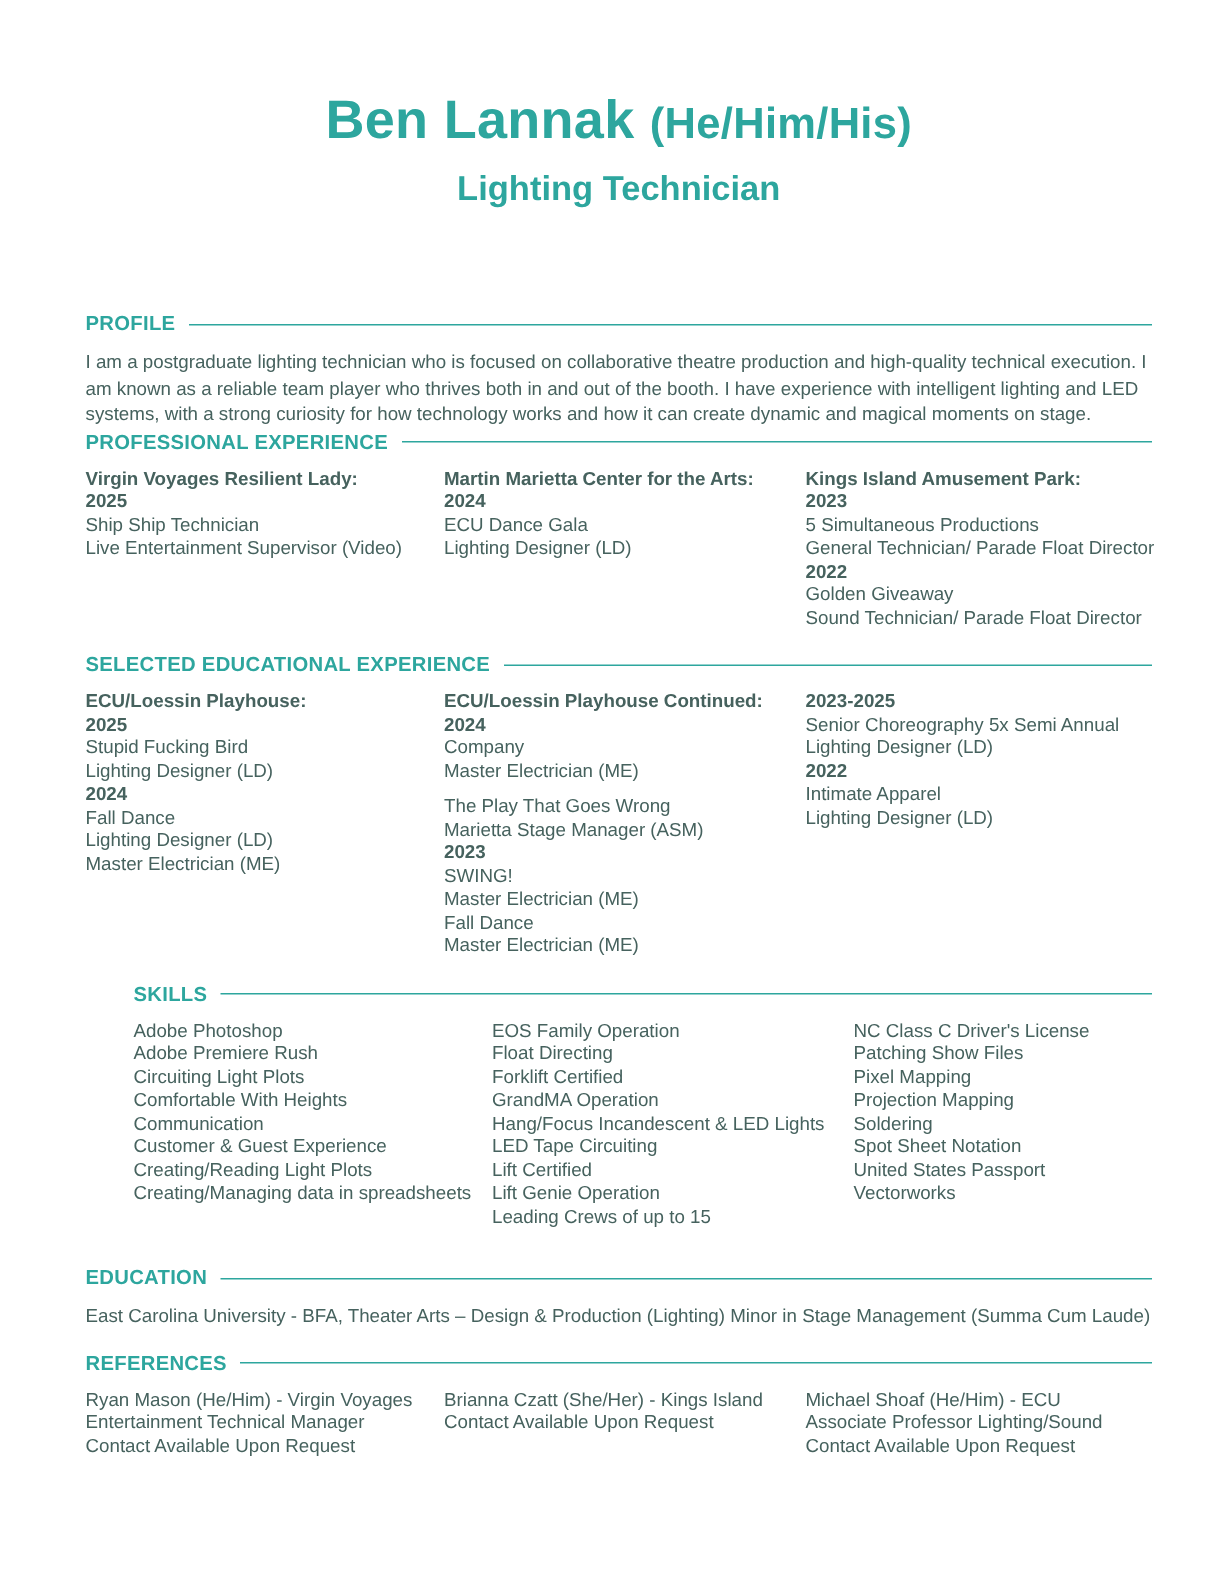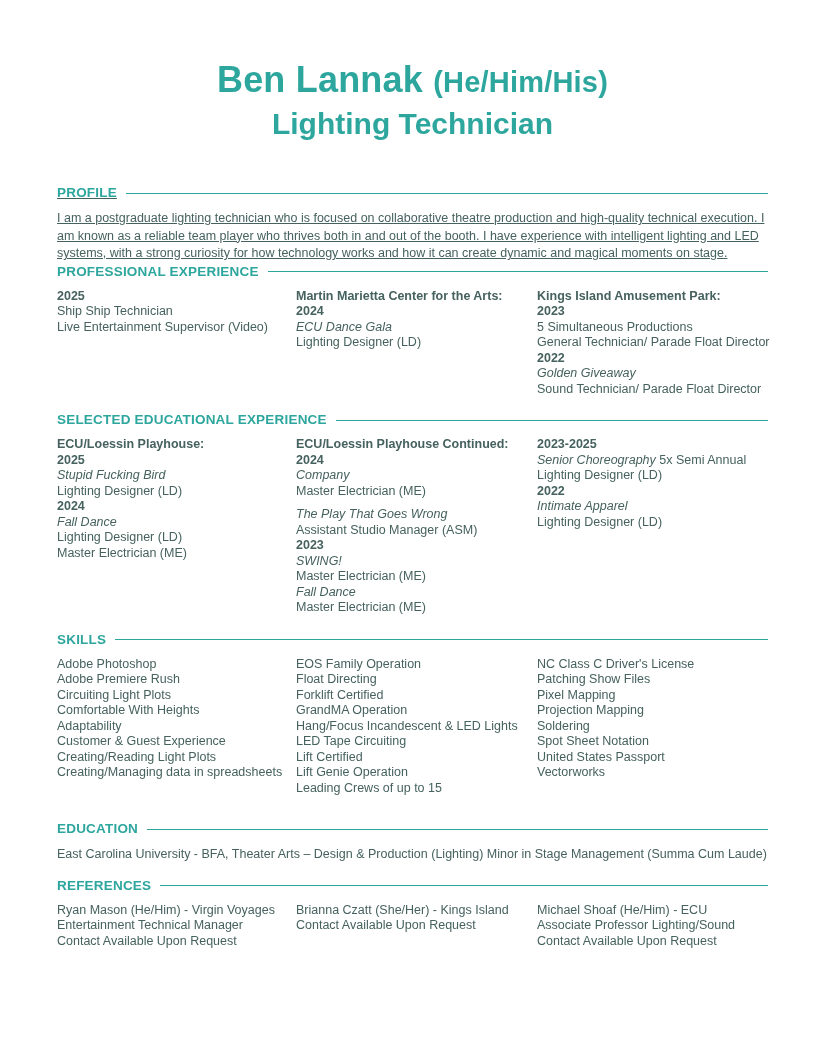--- a/index.html
+++ b/index.html
@@ -27,66 +27,66 @@
     color: var(--accent, #2DA69E);
     font-weight: 700;
   }
   .name-line {
     font-size: 36px;
     line-height: 44px;
     letter-spacing: 0.2px;
   }
   .name-line .pronouns { font-size: 29px; }
   .title-line {
-    font-size: 30px;
+    font-size: 23px;
     line-height: 40px;
   }
   
   section { margin: 0; }
   .section-heading {
     display: flex;
     align-items: center;
     gap: 9px;
     color: var(--accent, #2DA69E);
     font-weight: 700;
     font-size: 13.5px;
     line-height: 17px;
     letter-spacing: 0.2px;
   }
   .section-heading .rule {
     flex: 1;
     height: 0;
     border-top: 1px solid var(--accent, #2DA69E);
     margin-top: 1px;
   }
-  .sec-profile    { margin-top: 40px; text-decoration: underline; }
+  .sec-profile    { margin-top: 62px; }
   .sec-pro-exp    { margin-top: 0; }
   .sec-edu-exp    { margin-top: 14px; }
-  .sec-skills     { margin-top: 15px; }
+  .sec-skills     { margin-top: 15px; margin-left: 32px; }
   .sec-education  { margin-top: 24px; }
   .sec-references { margin-top: 13px; }
   
   .body-text {
     margin: 9px 0 0 0;
     font-size: 12.5px;
     line-height: 17.5px;
   }
   
   .cols3 {
     margin-top: 9px;
     display: grid;
     grid-template-columns: 239px 241px 1fr;
   }
   .col { min-width: 0; }
   .line {
     font-size: 12.5px;
     line-height: 15.5px;
     white-space: nowrap;
   }
-  .line .italic, .line.italic { font-style: italic; }
+  .line .italic, .line.italic { }
   .line.bold { font-weight: 700; }
   .line.gap-above { margin-top: 8px; }
 </style>
 </head>
 <body>
 
 <div class="page">
 
   <div class="header">
     <div class="name-line">
@@ -104,20 +104,21 @@
     <p class="body-text">I am a postgraduate lighting technician who is focused on collaborative theatre production and high-quality technical execution. I am known as a reliable team player who thrives both in and out of the booth. I have experience with intelligent lighting and LED systems, with a strong curiosity for how technology works and how it can create dynamic and magical moments on stage.</p>
   </section>
 
   <section class="sec-pro-exp">
     <div class="section-heading">
       <span>PROFESSIONAL EXPERIENCE</span>
       <div class="rule"></div>
     </div>
     <div class="cols3">
       <div class="col">
+          <div class="line bold">Virgin Voyages Resilient Lady:</div>
           <div class="line bold">2025</div>
           <div class="line">Ship Ship Technician</div>
           <div class="line">Live Entertainment Supervisor (Video)</div>
         </div>
       <div class="col">
           <div class="line bold">Martin Marietta Center for the Arts:</div>
           <div class="line bold">2024</div>
           <div class="line italic">ECU Dance Gala</div>
           <div class="line">Lighting Designer (LD)</div>
         </div>
@@ -148,21 +149,21 @@
           <div class="line italic">Fall Dance</div>
           <div class="line">Lighting Designer (LD)</div>
           <div class="line">Master Electrician (ME)</div>
         </div>
       <div class="col">
           <div class="line bold">ECU/Loessin Playhouse Continued:</div>
           <div class="line bold">2024</div>
           <div class="line italic">Company</div>
           <div class="line">Master Electrician (ME)</div>
           <div class="line gap-above italic">The Play That Goes Wrong</div>
-          <div class="line">Assistant Studio Manager (ASM)</div>
+          <div class="line">Marietta Stage Manager (ASM)</div>
           <div class="line bold">2023</div>
           <div class="line italic">SWING!</div>
           <div class="line">Master Electrician (ME)</div>
           <div class="line italic">Fall Dance</div>
           <div class="line">Master Electrician (ME)</div>
         </div>
       <div class="col">
           <div class="line bold">2023-2025</div>
           <div class="line"><span class="italic">Senior Choreography </span><span>5x Semi Annual</span></div>
           <div class="line">Lighting Designer (LD)</div>
@@ -177,21 +178,21 @@
     <div class="section-heading">
       <span>SKILLS</span>
       <div class="rule"></div>
     </div>
     <div class="cols3">
       <div class="col">
           <div class="line">Adobe Photoshop</div>
           <div class="line">Adobe Premiere Rush</div>
           <div class="line">Circuiting Light Plots</div>
           <div class="line">Comfortable With Heights</div>
-          <div class="line">Adaptability</div>
+          <div class="line">Communication</div>
           <div class="line">Customer &amp; Guest Experience</div>
           <div class="line">Creating/Reading Light Plots</div>
           <div class="line">Creating/Managing data in spreadsheets</div>
         </div>
       <div class="col">
           <div class="line">EOS Family Operation</div>
           <div class="line">Float Directing</div>
           <div class="line">Forklift Certified</div>
           <div class="line">GrandMA Operation</div>
           <div class="line">Hang/Focus Incandescent &amp; LED Lights</div>

